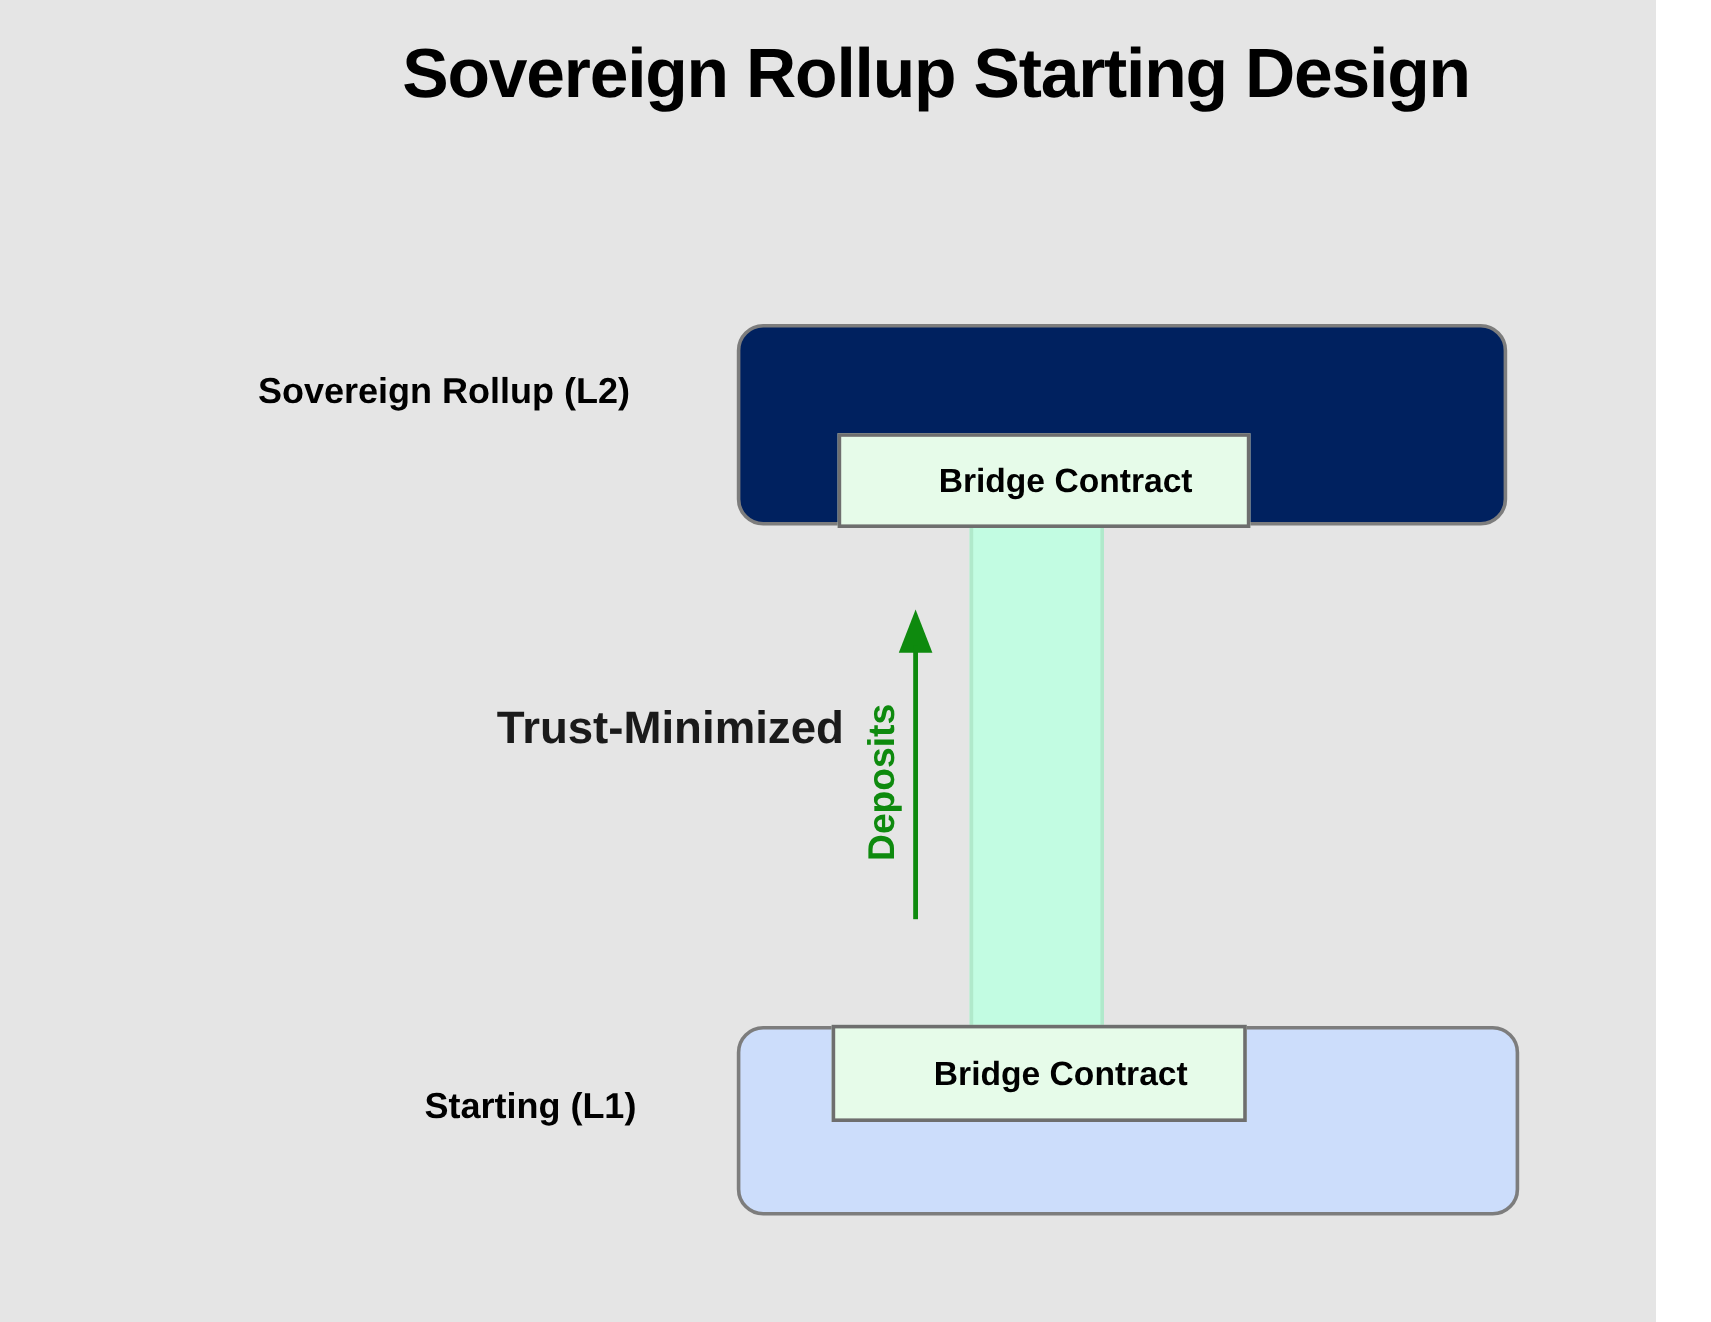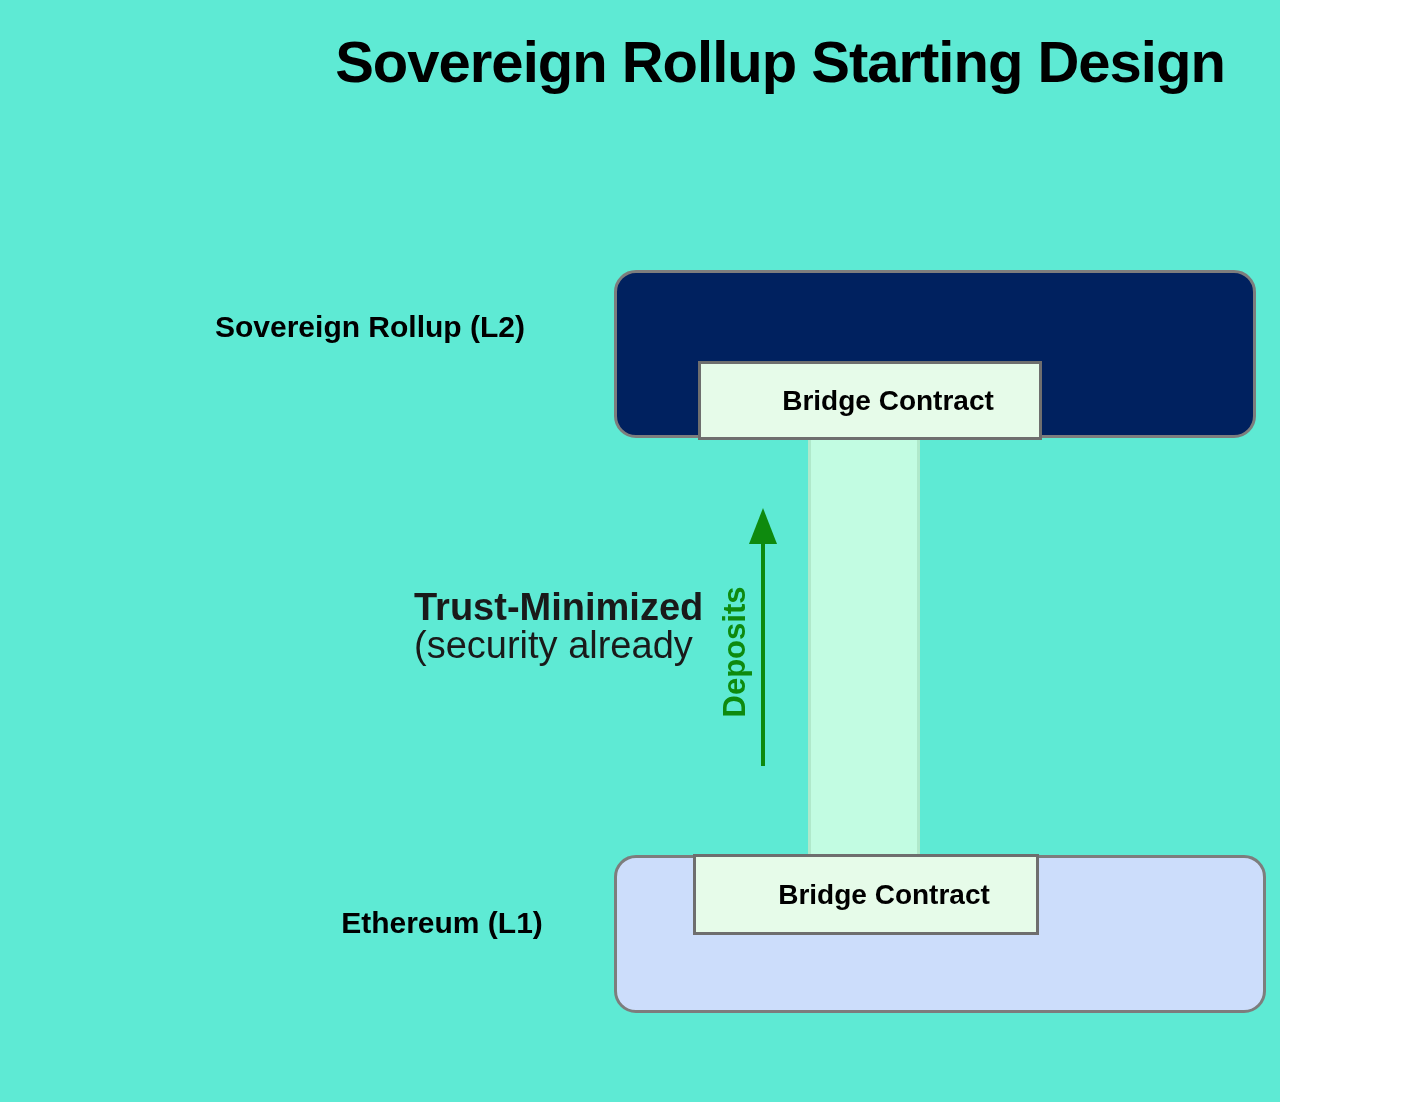--- a/index.html
+++ b/index.html
@@ -3,23 +3,23 @@
 <meta charset="utf-8">
 <style>
   html, body {
     margin: 0;
     padding: 0;
     background: #ffffff;
     font-family: "Liberation Sans", sans-serif;
   }
   .canvas {
     position: relative;
-    width: 1280px;
+    width: 1380px;
     height: 1102px;
-    background: #5eead4;
+    background: #e5e5e5;
     overflow: hidden;
   }
   .title {
     position: absolute;
     left: 280px;
     top: 28px;
     width: 1000px;
     margin: 0;
     text-align: center;
     font-size: 58px;
@@ -193,22 +193,21 @@
   </div>
 
   <div class="arrow">
     <div class="arrow-head"></div>
     <div class="arrow-line"></div>
   </div>
   <div class="deposits-label">Deposits</div>
 
   <div class="note">
     <div class="note-heading">Trust-Minimized</div>
-    <div class="note-line">(security already</div>
   </div>
 
   <div class="l1-box"></div>
-  <div class="side-label l1-label">Ethereum (L1)</div>
+  <div class="side-label l1-label">Starting (L1)</div>
   <div class="bridge bridge-bottom">
     <span class="bridge-text">Bridge Contract</span>
   </div>
 
 </div>
 
 </body></html>

